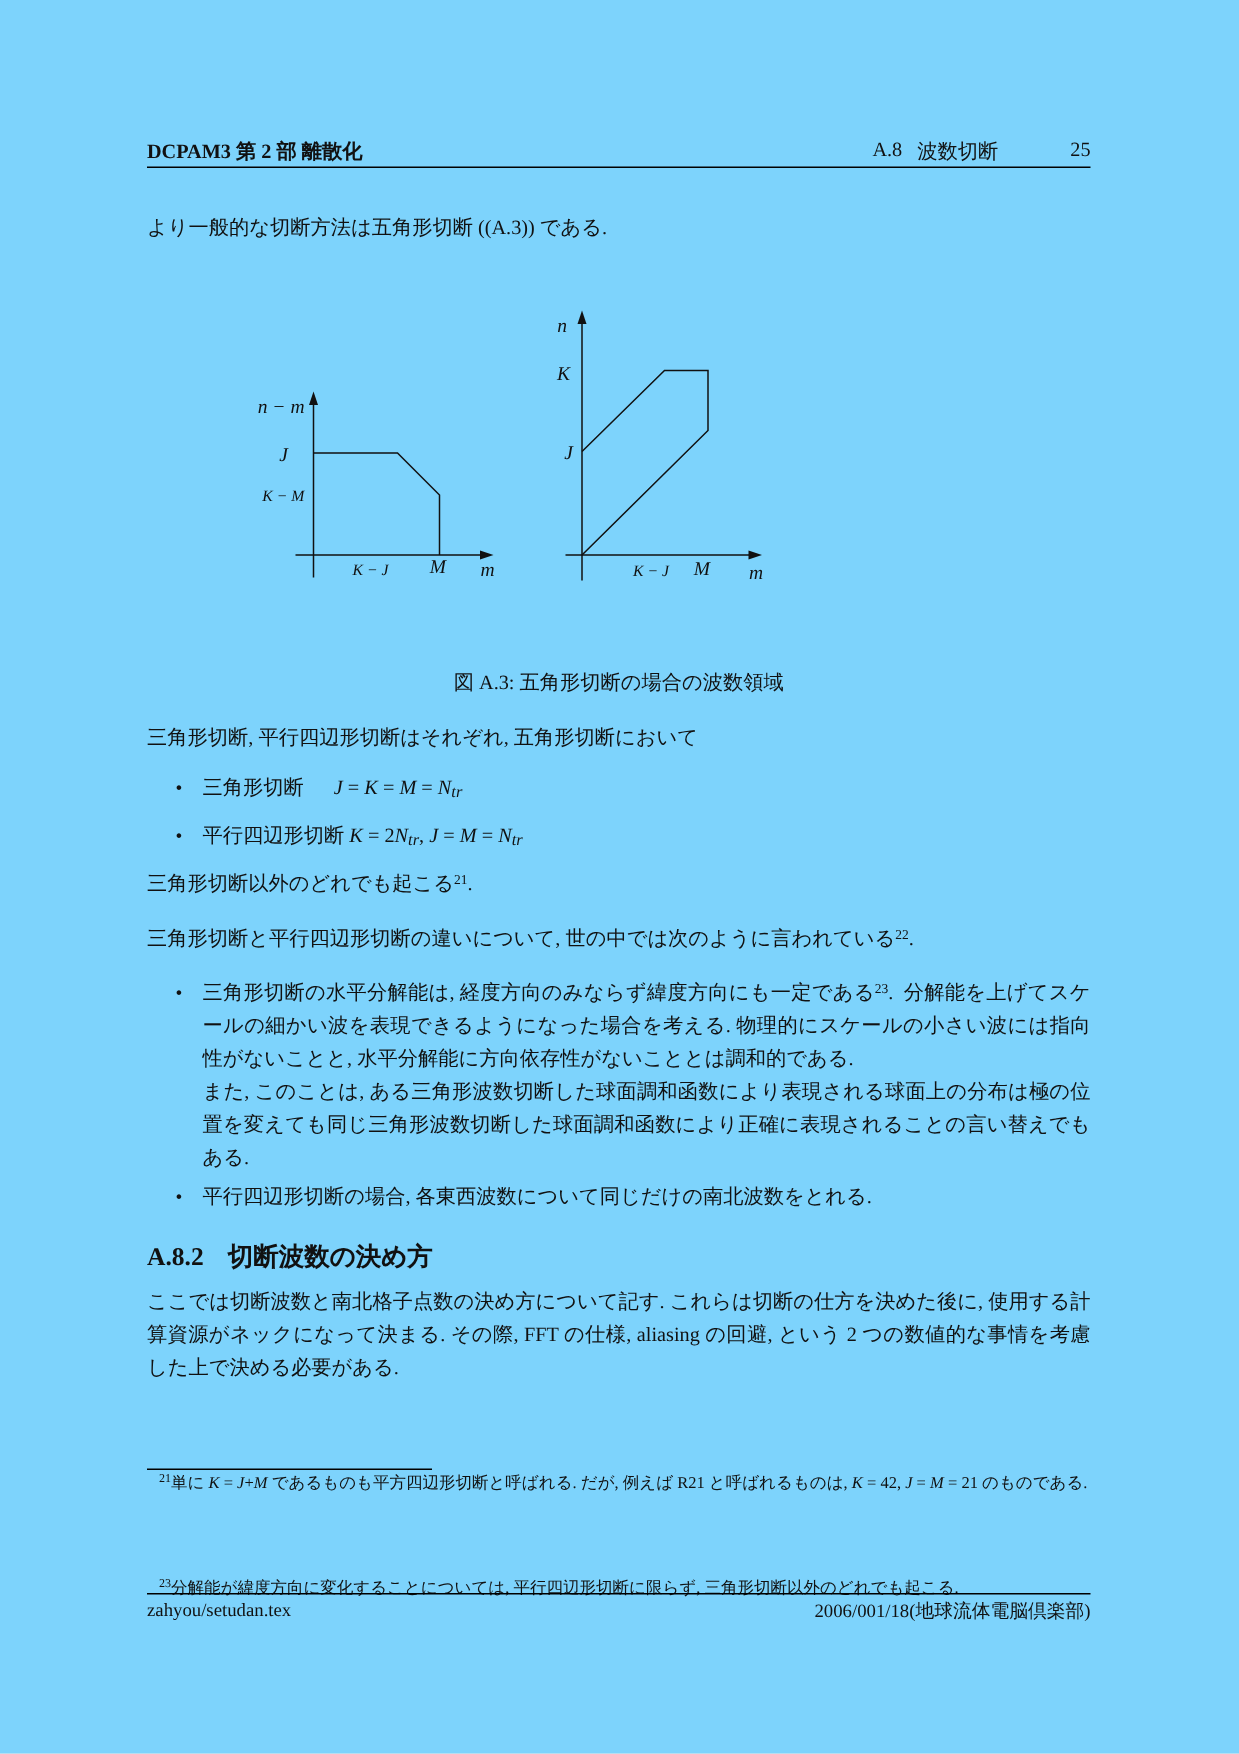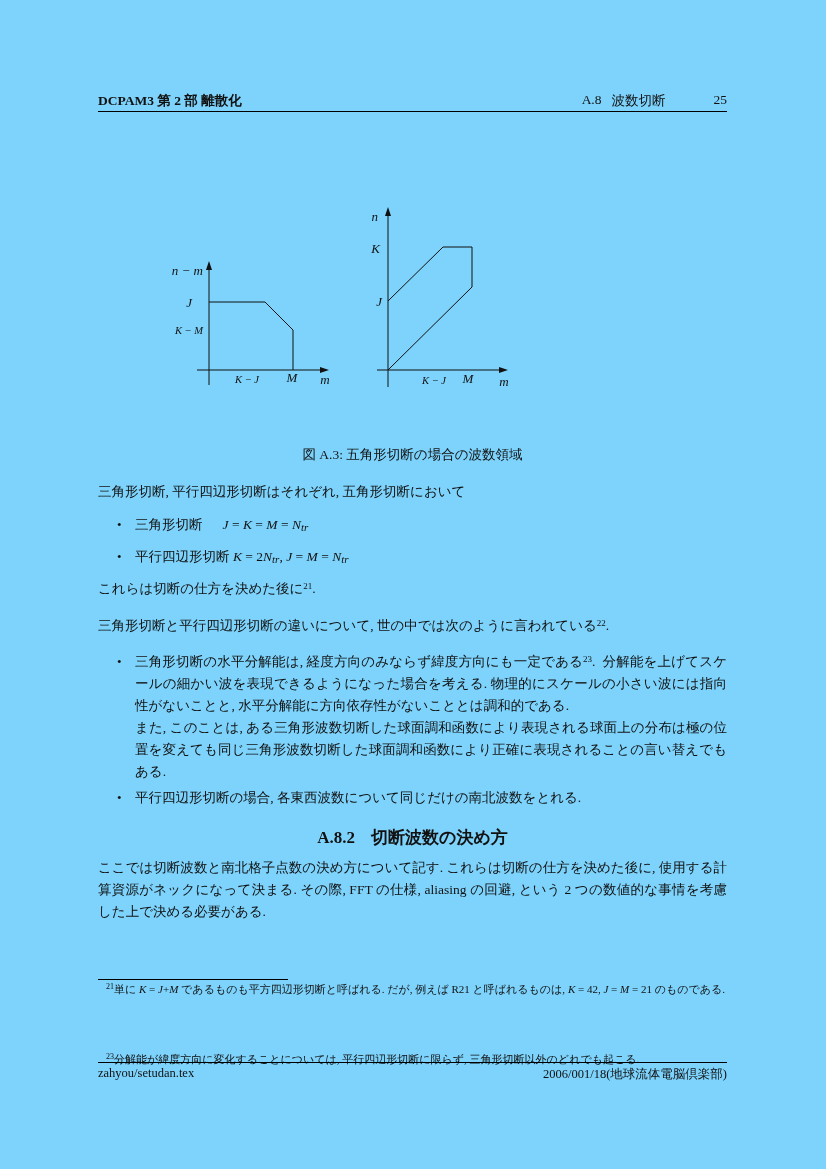--- a/index.html
+++ b/index.html
@@ -14,21 +14,21 @@
   .nojust{text-align:left;}
   .hrule{height:1px;background:#000;}
   .header-left{top:92px;font-size:13.5px;font-weight:bold;}
   .header-right{top:92px;font-size:13.5px;font-weight:normal;display:flex;justify-content:flex-end;}
   .header-right .sec{margin-right:10px;}
   .header-right .ttl{margin-right:48px;}
   .caption{top:446px;text-align:center;font-size:13.5px;}
   .li{position:absolute;left:98px;width:629px;}
   .li .marker{position:absolute;left:19px;top:0;font-size:13px;}
   .li .li-body{margin-left:37px;display:block;}
-  .heading{top:826px;font-size:17px;font-weight:bold;text-align:center;}
+  .heading{top:826px;font-size:17px;font-weight:bold;}
   .heading .hnum{margin-right:16px;}
   .heading .htitle{font-family:"Liberation Sans","DejaVu Sans",sans-serif;}
   .fn{font-size:11px;line-height:15.5px;text-align:justify;}
   .fn .run-sup{font-size:8px;}
   .indent1{text-indent:8px;}
   .footer{top:1066px;font-size:12.5px;display:flex;justify-content:space-between;}
   .run-p{}
   .run-m{font-style:italic;}
   .run-sub{font-style:italic;font-size:11px;vertical-align:-2px;letter-spacing:0;}
   .run-sup{font-size:9px;position:relative;top:-4.5px;line-height:0;}
@@ -43,20 +43,21 @@
 <div class="sheet">
 
   <div class="abs col header-left">DCPAM3 第 2 部 離散化</div>
   <div class="abs col header-right">
     <span class="sec">A.8</span>
     <span class="ttl">波数切断</span>
     <span>25</span>
   </div>
   <div class="abs col hrule" style="top:111px"></div>
 
+  <div class="abs col body-text nojust" style="top:141px"><span class="run-p">より一般的な切断方法は五角形切断 ((A.3)) である.</span></div>
 
   <svg class="abs" style="left:158px;top:253px" width="180" height="140" viewBox="0 0 180 140">
     <line class="axis" x1="51" y1="15" x2="51" y2="132"></line>
     <polygon class="arrow" points="51,8 48,17 54,17"></polygon>
     <line class="axis" x1="39" y1="117" x2="166" y2="117"></line>
     <polygon class="arrow" points="171,117 162,114 162,120"></polygon>
     <polyline class="shape" points="51,49 107,49 135,77 135,117"></polyline>
     <text x="45" y="22" text-anchor="end" font-size="13">n − m</text>
     <text x="34" y="54" text-anchor="end" font-size="13">J</text>
     <text x="45" y="81" text-anchor="end" font-size="10.5">K − M</text>
@@ -85,21 +86,21 @@
 
   <div class="li body-text nojust" style="top:514px">
     <span class="marker">•</span>
     <span class="li-body"><span class="run-p">三角形切断</span><span class="run-gap"></span><span class="run-m">J</span><span class="run-p"> = </span><span class="run-m">K</span><span class="run-p"> = </span><span class="run-m">M</span><span class="run-p"> = </span><span class="run-m">N</span><span class="run-sub">tr</span></span>
   </div>
   <div class="li body-text nojust" style="top:546px">
     <span class="marker">•</span>
     <span class="li-body"><span class="run-p">平行四辺形切断 </span><span class="run-m">K</span><span class="run-p"> = 2</span><span class="run-m">N</span><span class="run-sub">tr</span><span class="run-p">,  </span><span class="run-m">J</span><span class="run-p"> = </span><span class="run-m">M</span><span class="run-p"> = </span><span class="run-m">N</span><span class="run-sub">tr</span></span>
   </div>
 
-  <div class="abs col body-text nojust" style="top:578px"><span class="run-p">これらは切断の仕方を決めた後に</span><span class="run-sup">21</span><span class="run-p">.</span></div>
+  <div class="abs col body-text nojust" style="top:578px"><span class="run-p">三角形切断以外のどれでも起こる</span><span class="run-sup">21</span><span class="run-p">.</span></div>
 
   <div class="abs col body-text nojust" style="top:615px"><span class="run-p">三角形切断と平行四辺形切断の違いについて, 世の中では次のように言われている</span><span class="run-sup">22</span><span class="run-p">.</span></div>
 
   <div class="li body-text" style="top:651px">
     <span class="marker">•</span>
     <span class="li-body"><span class="run-p">三角形切断の水平分解能は, 経度方向のみならず緯度方向にも一定である</span><span class="run-sup">23</span><span class="run-p">.&nbsp; 分解能を上げてスケールの細かい波を表現できるようになった場合を考える. 物理的にスケールの小さい波には指向性がないことと, 水平分解能に方向依存性がないこととは調和的である.</span><br><span class="run-p">また, このことは, ある三角形波数切断した球面調和函数により表現される球面上の分布は極の位置を変えても同じ三角形波数切断した球面調和函数により正確に表現されることの言い替えでもある.</span></span>
   </div>
   <div class="li body-text nojust" style="top:787px">
     <span class="marker">•</span>
     <span class="li-body"><span class="run-p">平行四辺形切断の場合, 各東西波数について同じだけの南北波数をとれる.</span></span>

